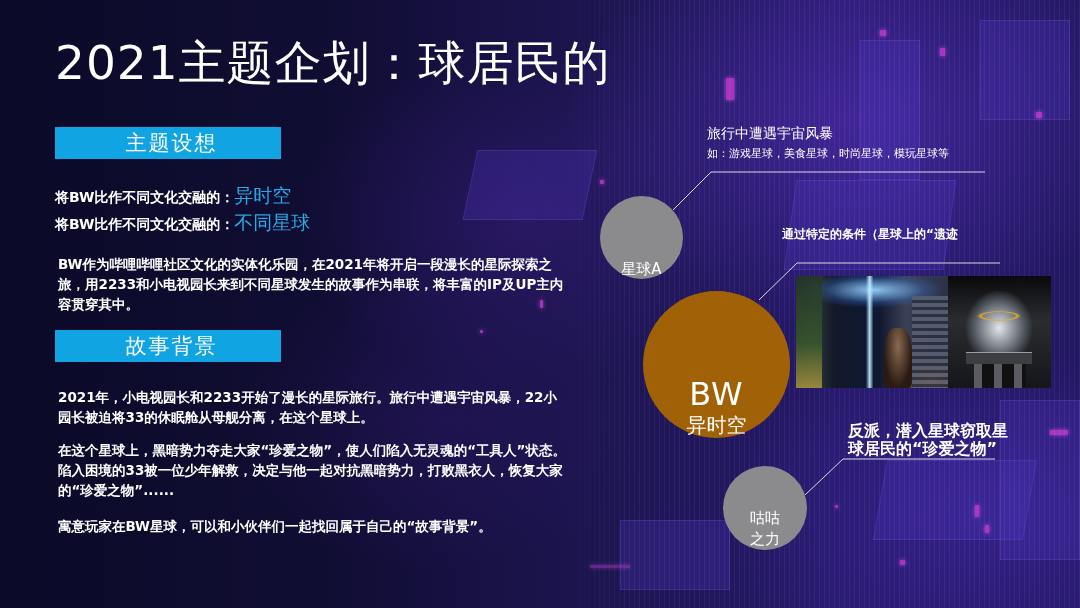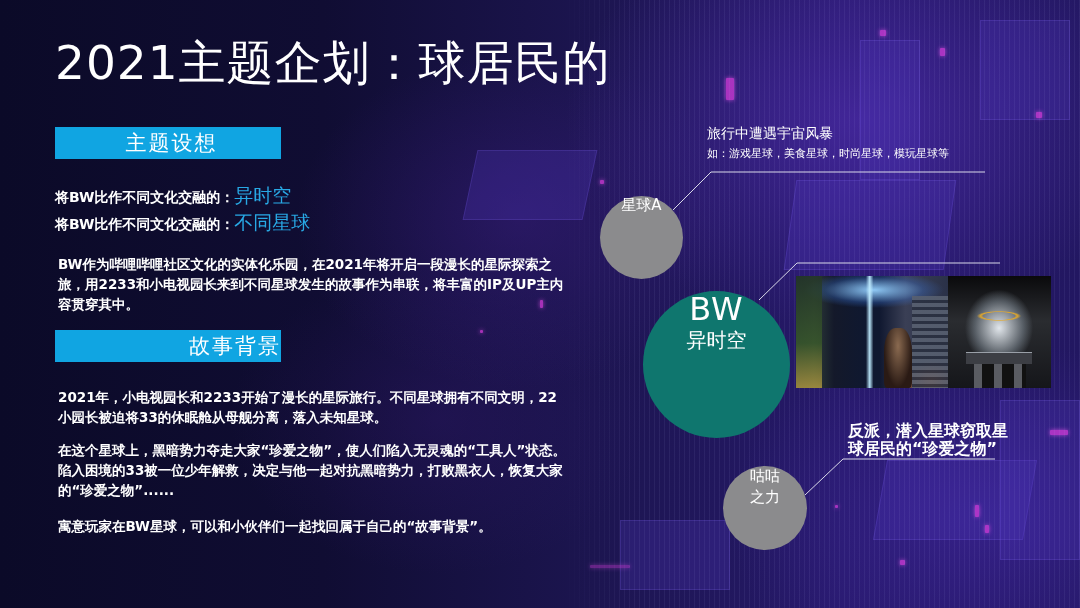--- a/index.html
+++ b/index.html
@@ -37,21 +37,21 @@
       line-height: 60px; white-space: nowrap; color: #ffffff;
     }
     .section-bar {
       position: absolute; left: 55px; width: 226px; height: 32px;
       background: #10a5e2;
       font-size: 21px; line-height: 32px; text-align: center; color: #ffffff;
       letter-spacing: 2px;
       padding-left: 7px;
     }
     .bar1 { top: 127px; }
-    .bar2 { top: 330px; text-align: right; }
+    .bar2 { top: 330px; }
 
     .line-row {
       position: absolute; left: 55px; white-space: nowrap;
       font-size: 14px; font-weight: bold; color: #ffffff;
     }
     .line-row .accent { color: #28a8e4; font-size: 19px; font-weight: normal; }
     .r1 { top: 183px; }
     .r2 { top: 210px; }
 
     .para {
@@ -59,25 +59,25 @@
       font-size: 13.5px; font-weight: bold; line-height: 20px; color: #ffffff;
     }
     .p1 { top: 254px; }
     .p2 { top: 387px; }
     .p3 { top: 440px; }
     .p4 { top: 516px; }
 
     
     .circle {
       position: absolute; border-radius: 50%;
-      display: flex; flex-direction: column; align-items: center; justify-content: flex-start;
+      display: flex; flex-direction: column; align-items: center; justify-content: flex-end;
       text-align: center; color: #ffffff;
     }
     .c-planet { left: 600px; top: 196px; width: 83px; height: 83px; background: #8b8b8d; font-size: 15px; }
-    .c-bw { left: 643px; top: 291px; width: 147px; height: 147px; background: #0f766e; }
+    .c-bw { left: 643px; top: 291px; width: 147px; height: 147px; background: #a16207; }
     .c-bw .big { font-size: 32px; line-height: 36px; letter-spacing: 1px; }
     .c-bw .small { font-size: 20px; line-height: 26px; }
     .c-gugu { left: 723px; top: 466px; width: 84px; height: 84px; background: #8b8b8d; font-size: 15px; line-height: 21px; }
 
     svg.connectors { position: absolute; left: 0; top: 0; width: 1080px; height: 608px; pointer-events: none; }
 
     .note { position: absolute; color: #ffffff; white-space: nowrap; }
     .n1-title { left: 707px; top: 125px; font-size: 14px; }
     .n1-sub { left: 707px; top: 146px; font-size: 11px; }
     .n2 { left: 782px; top: 226px; font-size: 12px; line-height: 17px; font-weight: bold; }
@@ -144,41 +144,42 @@
   <span>将BW比作不同文化交融的：</span><span class="accent">异时空</span>
 </div>
 <div class="line-row r2">
   <span>将BW比作不同文化交融的：</span><span class="accent">不同星球</span>
 </div>
 
 <div class="para p1">BW作为哔哩哔哩社区文化的实体化乐园，在2021年将开启一段漫长的星际探索之旅，用2233和小电视园长来到不同星球发生的故事作为串联，将丰富的IP及UP主内容贯穿其中。</div>
 
 <div class="section-bar bar2">故事背景</div>
 
-<div class="para p2">2021年，小电视园长和2233开始了漫长的星际旅行。不同星球拥有不同文明，22小园长被迫将33的休眠舱从母舰分离，落入未知星球。</div>
+<div class="para p2">2021年，小电视园长和2233开始了漫长的星际旅行。旅行中遭遇宇宙风暴，22小园长被迫将33的休眠舱从母舰分离，在这个星球上。</div>
 <div class="para p3">在这个星球上，黑暗势力夺走大家“珍爱之物”，使人们陷入无灵魂的“工具人”状态。陷入困境的33被一位少年解救，决定与他一起对抗黑暗势力，打败黑衣人，恢复大家的“珍爱之物”......</div>
 <div class="para p4" style="width:520px;">寓意玩家在BW星球，可以和小伙伴们一起找回属于自己的“故事背景”。</div>
 
 <svg class="connectors" viewBox="0 0 1080 608">
   <polyline points="673,210 711,172 985,172" fill="none" stroke="#d8d8e8" stroke-width="1"></polyline>
   <polyline points="759,300 797,263 1000,263" fill="none" stroke="#d8d8e8" stroke-width="1"></polyline>
   <polyline points="805,495 843,459 995,459" fill="none" stroke="#d8d8e8" stroke-width="1"></polyline>
 </svg>
 
 <div class="circle c-planet">
   <span>星球A</span>
 </div>
 <div class="note n1-title">旅行中遭遇宇宙风暴</div>
 <div class="note n1-sub">如：游戏星球，美食星球，时尚星球，模玩星球等</div>
 
 <div class="circle c-bw">
   <span class="big">BW</span>
   <span class="small">异时空</span>
 </div>
 <div class="note n2">
+  <div>通过特定的条件（星球上的“遗迹</div>
 </div>
 
 <div class="img-a" title="anime-city-light-beam-scene">
   <div class="bld1"></div>
     <div class="bld2"></div>
     <div class="mech"></div>
 </div>
 <div class="img-b" title="anime-girl-in-capsule-scene">
   <div class="base"></div>
     <div class="legs"></div>

